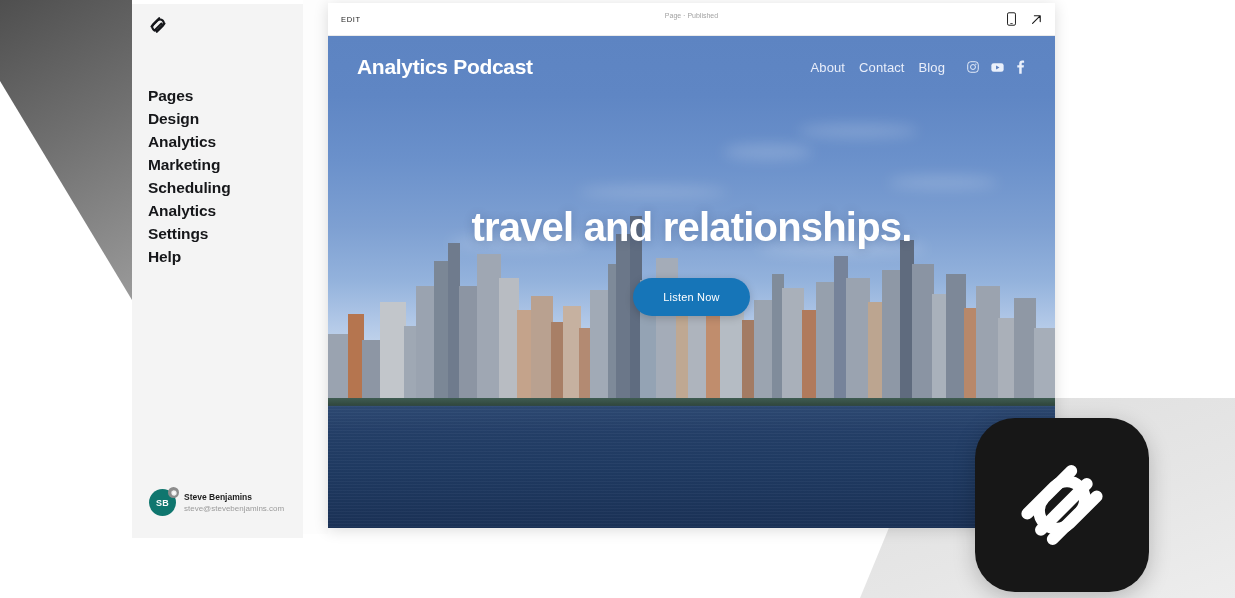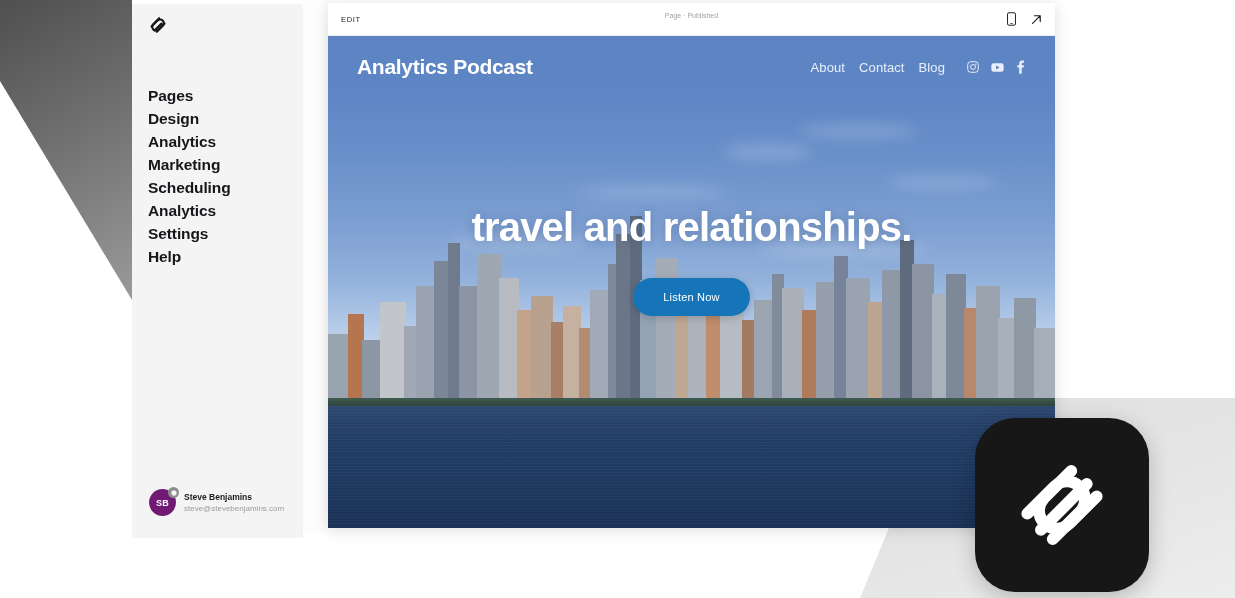--- a/index.html
+++ b/index.html
@@ -82,21 +82,21 @@
     position: absolute;
     left: 17px; bottom: 22px;
     display: flex;
     align-items: center;
     cursor: pointer;
   }
   .avatar {
     position: relative;
     width: 27px; height: 27px;
     border-radius: 50%;
-    background: #701a75;
+    background: #0f766e;
     color: #fcfcfc;
     font-size: 9px;
     font-weight: bold;
     display: flex;
     align-items: center;
     justify-content: center;
     letter-spacing: 0.3px;
     flex: none;
   }
   .avatar-badge {

